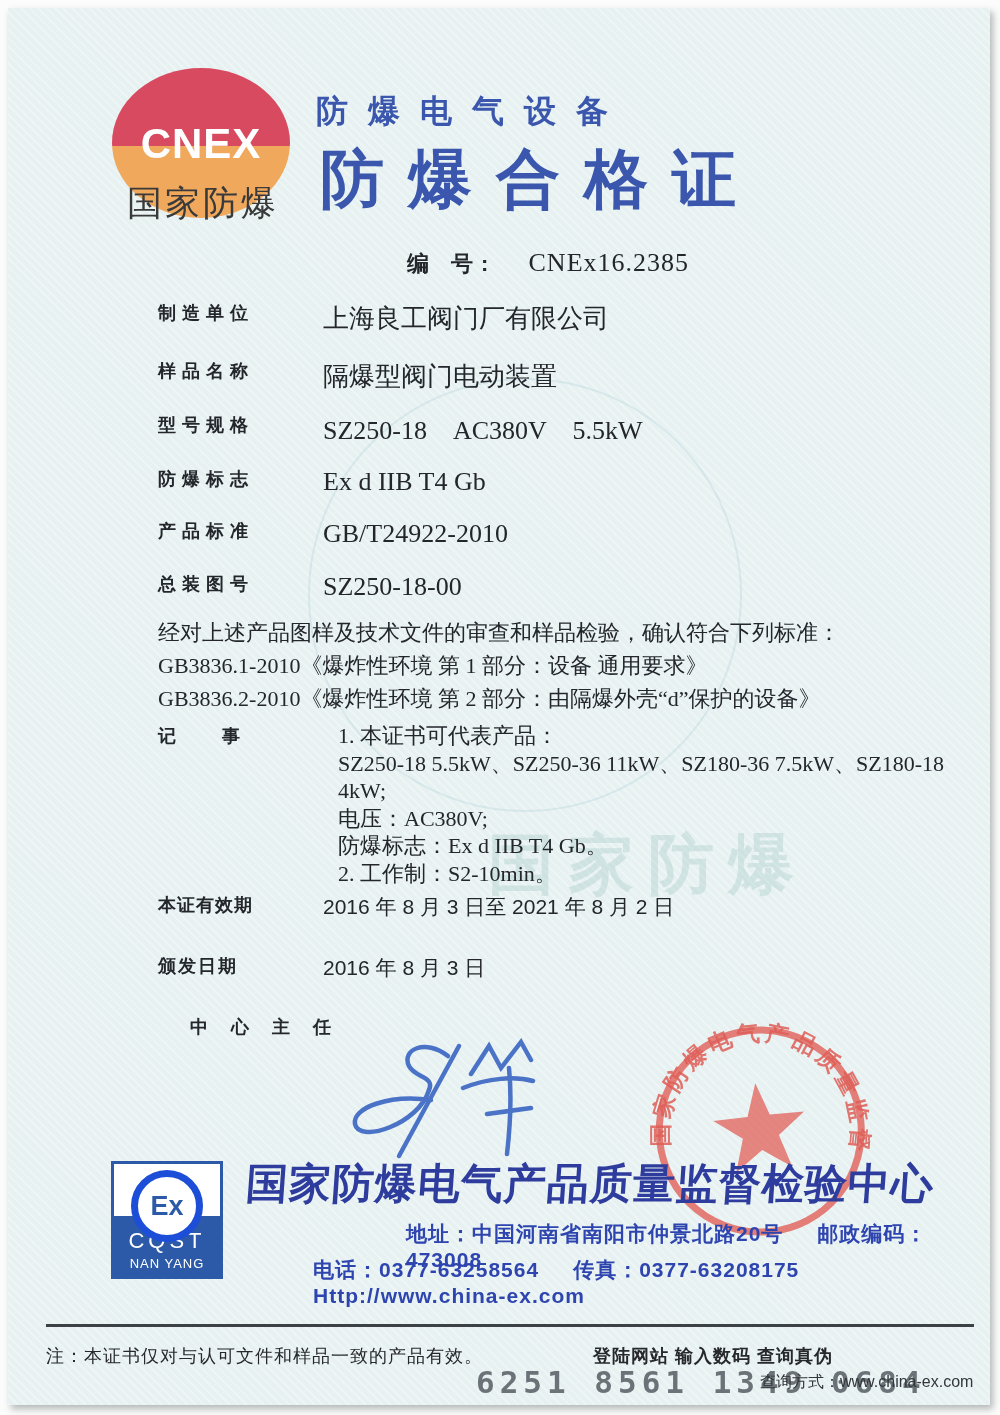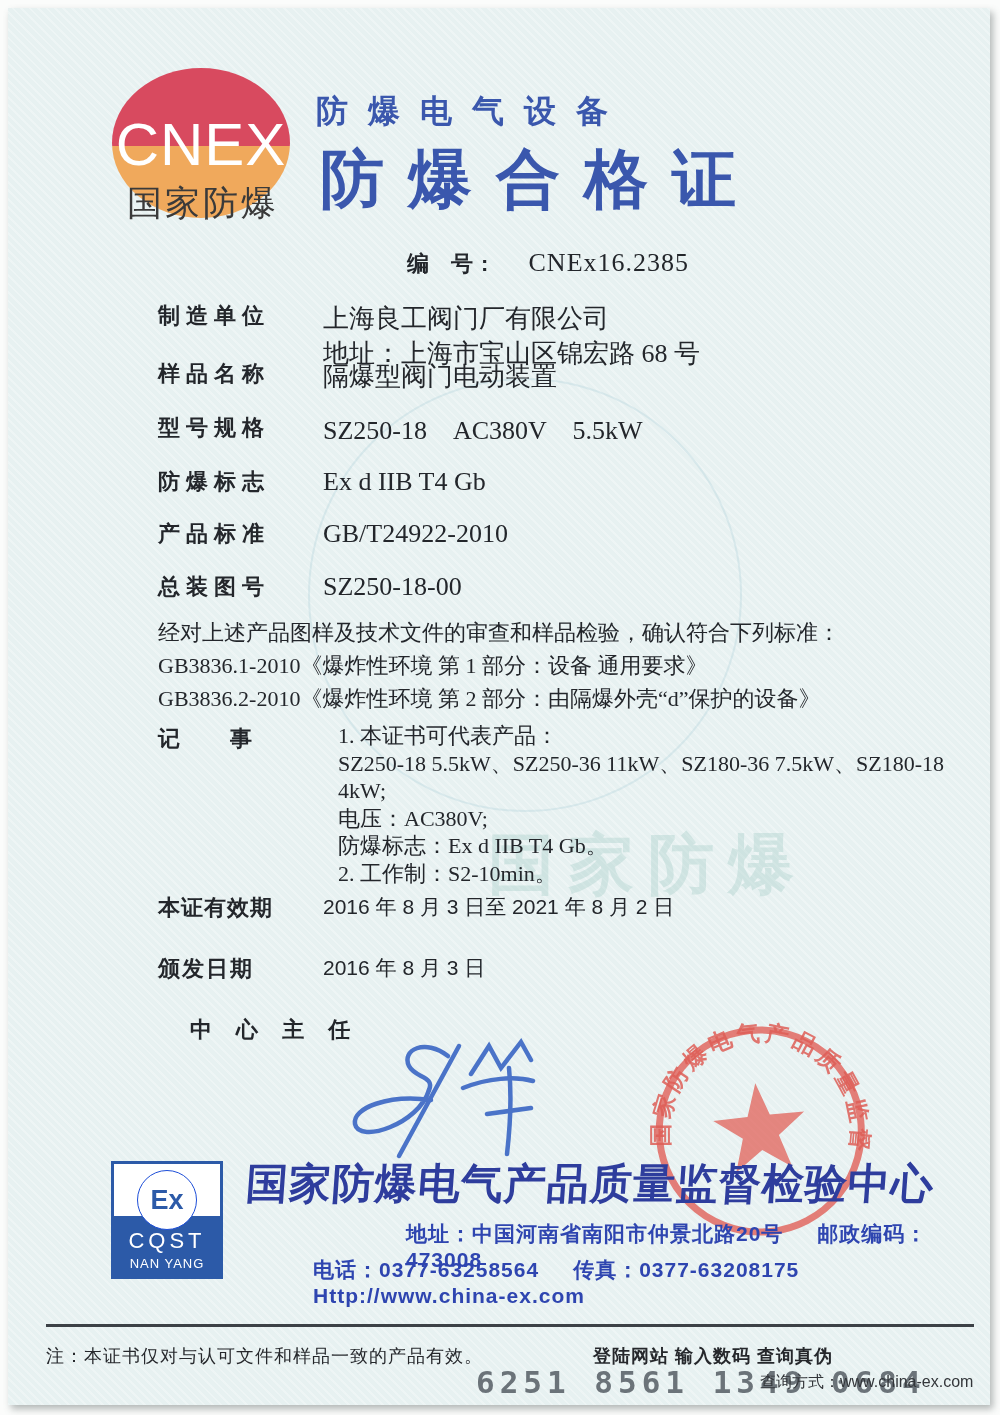--- a/index.html
+++ b/index.html
@@ -7,44 +7,44 @@
         font-family:"Liberation Sans",sans-serif;}
   .page{position:absolute;left:8px;top:8px;width:982px;height:1397px;
         background:#e7f1f1;
         background-image:repeating-linear-gradient(45deg, rgba(255,255,255,.28) 0 2px, rgba(0,0,0,0) 2px 6px);
         box-shadow:3px 4px 7px rgba(90,100,100,.45);}
   .abs{position:absolute;}
   
   .logo-ellipse{width:178px;height:150px;border-radius:50%;
         background:linear-gradient(180deg,#d84a5f 0 52%, #f0a95c 52% 100%);
         display:flex;align-items:center;justify-content:center;}
-  .logo-word{color:#fff;font-size:60px;font-weight:400;letter-spacing:1px;margin-top:2px;}
+  .logo-word{color:#fff;font-size:42px;font-weight:700;letter-spacing:1px;margin-top:2px;}
   .logo-caption{width:200px;text-align:center;font-size:35px;color:#3a3a3a;letter-spacing:3px;font-weight:500;}
   .hdr{width:600px;text-align:left;color:#3a57ad;}
   .hdr-sub{font-size:32px;font-weight:700;letter-spacing:20px;text-indent:20px;}
   .hdr-main{font-size:64px;font-weight:700;letter-spacing:24px;text-indent:24px;}
   .certno{width:480px;text-align:center;font-size:22px;color:#23262b;}
   .certno .lbl{font-weight:700;letter-spacing:8px;}
   .certno .val{font-family:"Liberation Serif",serif;font-size:26px;margin-left:26px;letter-spacing:1px;}
   
-  .flabel{left:150px;font-size:22px;font-weight:600;color:#23262b;letter-spacing:6px;}
+  .flabel{left:150px;font-size:18px;font-weight:600;color:#23262b;letter-spacing:6px;}
   .fvalue{left:315px;font-size:26px;font-family:"Liberation Serif",serif;color:#23262b;}
   .para{left:150px;width:780px;font-size:22px;font-family:"Liberation Serif",serif;color:#23262b;line-height:33px;}
   .noteline{display:block;}
   .notes{left:330px;width:610px;font-size:22px;font-family:"Liberation Serif",serif;color:#23262b;line-height:27.5px;}
   
   .sig{left:335px;top:1018px;}
   .stamp{left:628px;top:1005px;transform:rotate(-6deg);opacity:.92;}
   
   .badge{left:103px;top:1153px;width:112px;height:118px;border:3px solid #2c5aa8;background:#fff;box-sizing:border-box;}
   .badge-bottom{position:absolute;left:0;right:0;bottom:0;height:60px;background:#2c5aa8;color:#fff;text-align:center;}
   .badge-cqst{font-size:22px;letter-spacing:4px;margin-top:12px;}
   .badge-ny{font-size:13px;letter-spacing:1px;margin-top:2px;}
   .badge-circle{position:absolute;left:50%;top:6px;transform:translateX(-50%);width:58px;height:58px;border-radius:50%;
-        background:#fff;border:1px solid #1d4ed8;display:flex;align-items:center;justify-content:center;z-index:2;}
+        background:#fff;border:7px solid #1d4ed8;display:flex;align-items:center;justify-content:center;z-index:2;}
   .badge-ex{color:#2c5aa8;font-size:27px;font-weight:700;}
   .orgname{left:238px;top:1148px;width:700px;font-size:42px;font-weight:700;color:#2e3d9d;
         font-family:"Liberation Serif",serif;transform:skewX(-4deg);letter-spacing:1px;}
   .orgline{font-size:21px;font-weight:700;color:#2e45b0;letter-spacing:1px;}
   .orgline .gap{display:inline-block;width:34px;}
   
   .divider{left:38px;top:1316px;width:928px;height:2.5px;background:#3c4146;}
   .fnote{font-size:18px;color:#26282c;letter-spacing:1px;}
   .code{font-family:"DejaVu Sans Mono",monospace;font-size:31px;font-weight:700;color:#6b7379;letter-spacing:5px;}
   .query{font-size:16px;color:#33363a;}
@@ -70,21 +70,20 @@
 
     <div class="abs hdr hdr-sub" style="left:288px;top:82px;">防爆电气设备</div>
     <div class="abs hdr hdr-main" style="left:288px;top:128px;">防爆合格证</div>
     <div class="abs certno" style="left:300px;top:240px;">
       <span class="lbl">编 号:</span>
       <span class="val">CNEx16.2385</span>
     </div>
 
     <div class="abs flabel" style="top:293px;">制造单位</div>
     <div class="abs fvalue" style="top:293px;">上海良工阀门厂有限公司</div>
-    <div class="abs fvalue" style="top:328px;">地址：上海市宝山区锦宏路 68 号</div>
 
     <div class="abs flabel" style="top:351px;">样品名称</div>
     <div class="abs fvalue" style="top:351px;">隔爆型阀门电动装置</div>
 
     <div class="abs flabel" style="top:405px;">型号规格</div>
     <div class="abs fvalue" style="top:405px;">SZ250-18　AC380V　5.5kW</div>
 
     <div class="abs flabel" style="top:459px;">防爆标志</div>
     <div class="abs fvalue" style="top:459px;">Ex d IIB T4 Gb</div>
 

